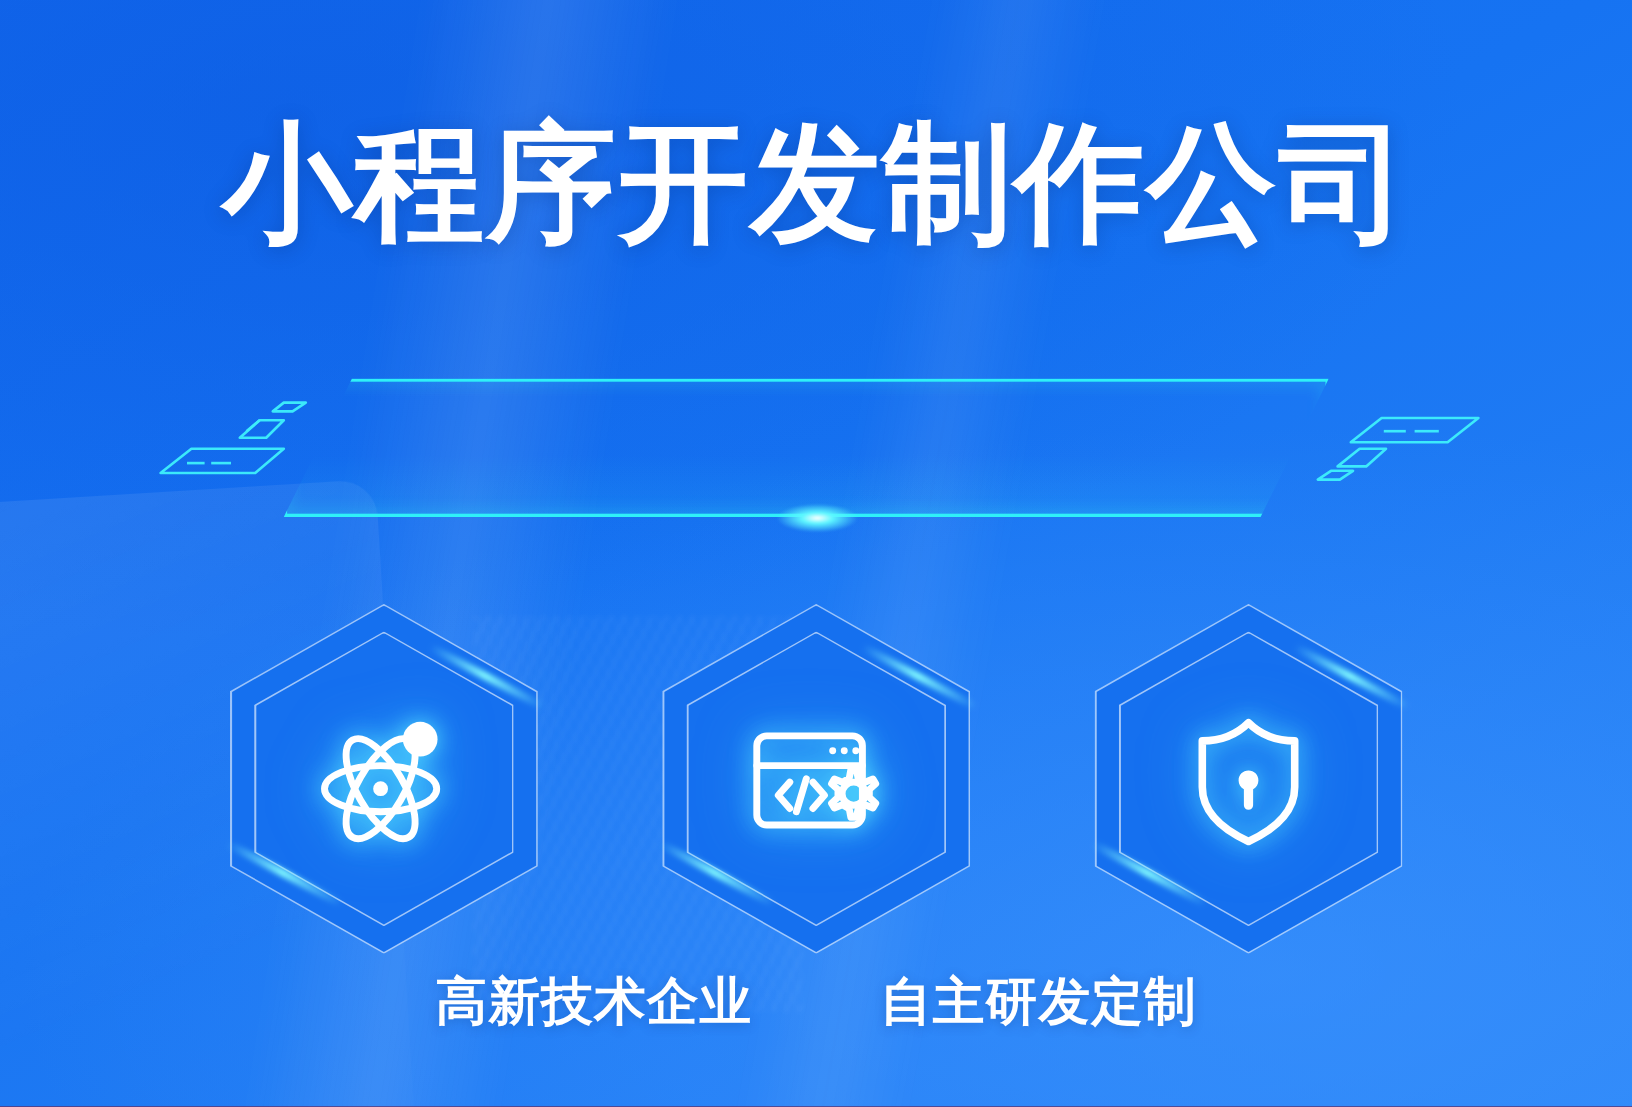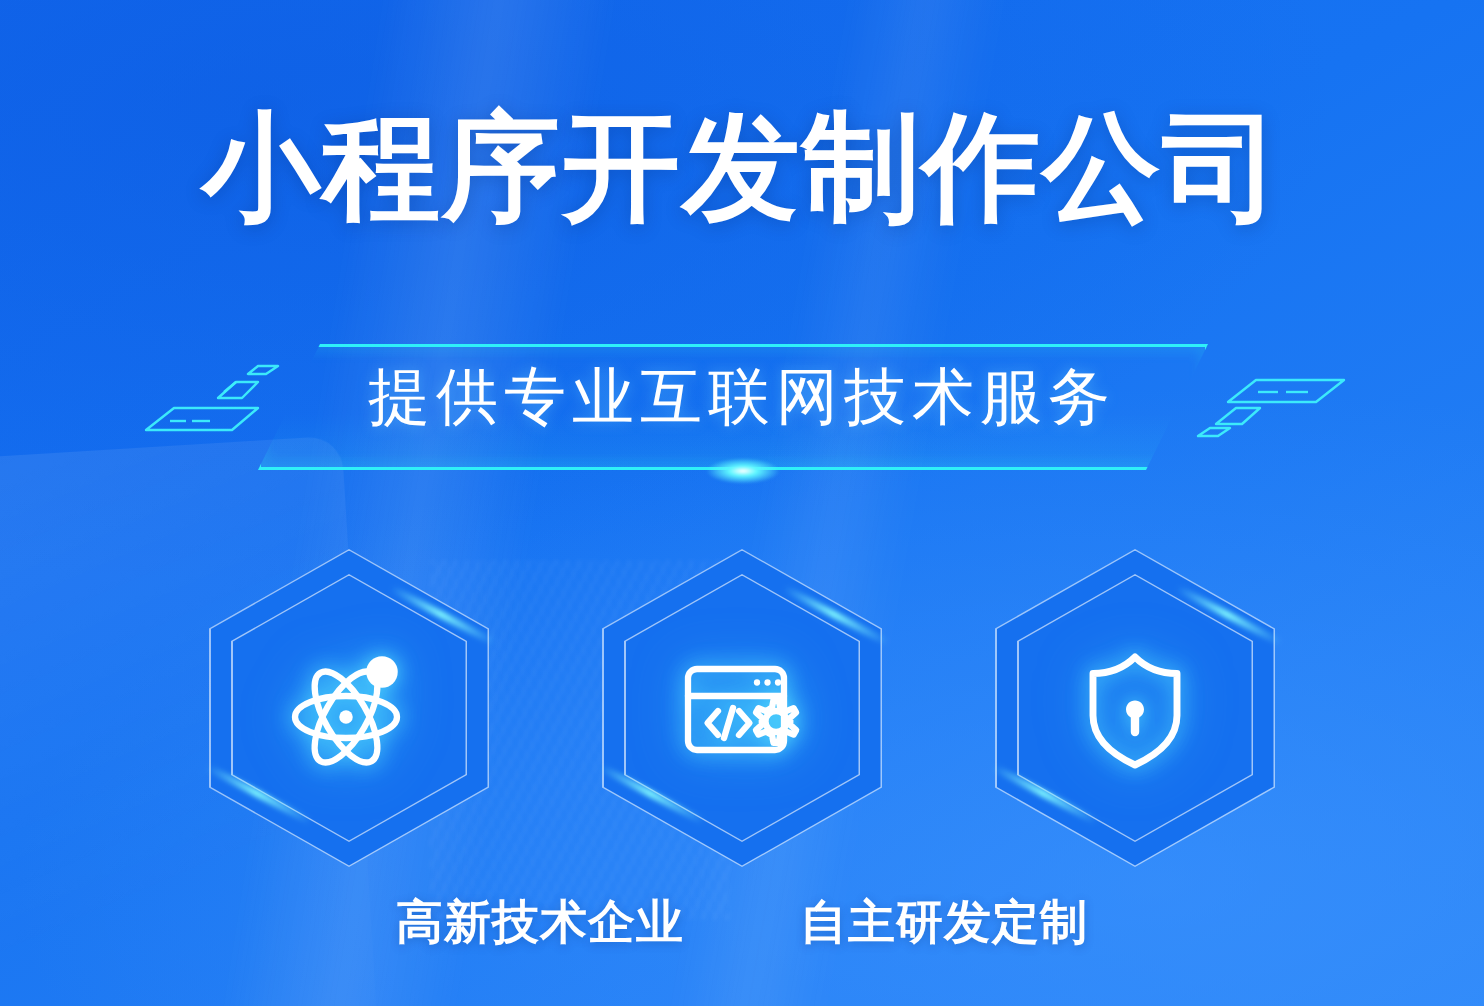--- a/index.html
+++ b/index.html
@@ -187,21 +187,20 @@
   }
   .hex-icon svg { display: block; width: 100%; height: 100%; }
 
   
   .labels {
     position: absolute;
     left: 0; right: 0; top: 886px;
     height: 70px;
     display: flex;
     justify-content: center;
-    align-items: center;
     gap: 20px;
   }
   .label {
     color: #ffffff;
     font-size: 47px;
     font-weight: bold;
     letter-spacing: 1px;
     line-height: 1;
     white-space: nowrap;
     text-shadow: 0 2px 10px rgba(0,40,110,0.25);
@@ -240,21 +239,20 @@
         <path d="M32 42 L60 20 L148 20 L120 42 Z" opacity="0.95"></path>
         <path d="M62 32 L82 32" opacity="0.95"></path>
         <path d="M90 32 L112 32" opacity="0.95"></path>
         <path d="M20 64 L40 48 L64 48 L46 64 Z" opacity="0.95"></path>
         <path d="M2 76 L22 76 L34 68 L14 68 Z" opacity="0.95"></path>
       </svg>
     </div>
 
     <div class="sub-frame-inner"></div>
     <div class="sub-frame"></div>
-    <div class="sub-text">提供专业互联网技术服务</div>
     <div class="sub-spark"></div>
   </div>
 
   <div class="hex-row">
 
     <div class="hex-card c1">
       <div class="hex-outer"></div>
       <div class="hex-inner"></div>
       <div class="hex-glow-tr"></div>
       <div class="hex-glow-bl"></div>

